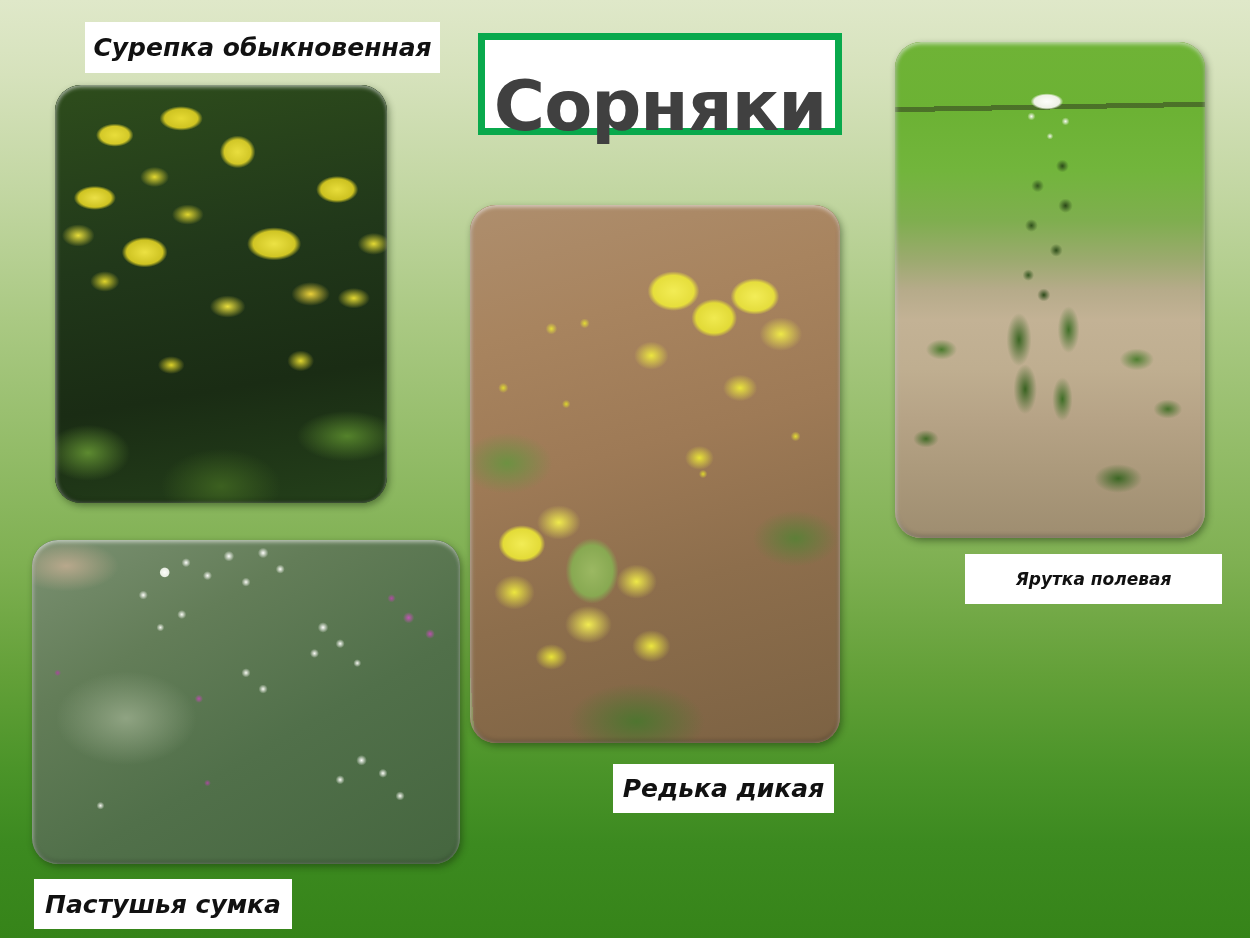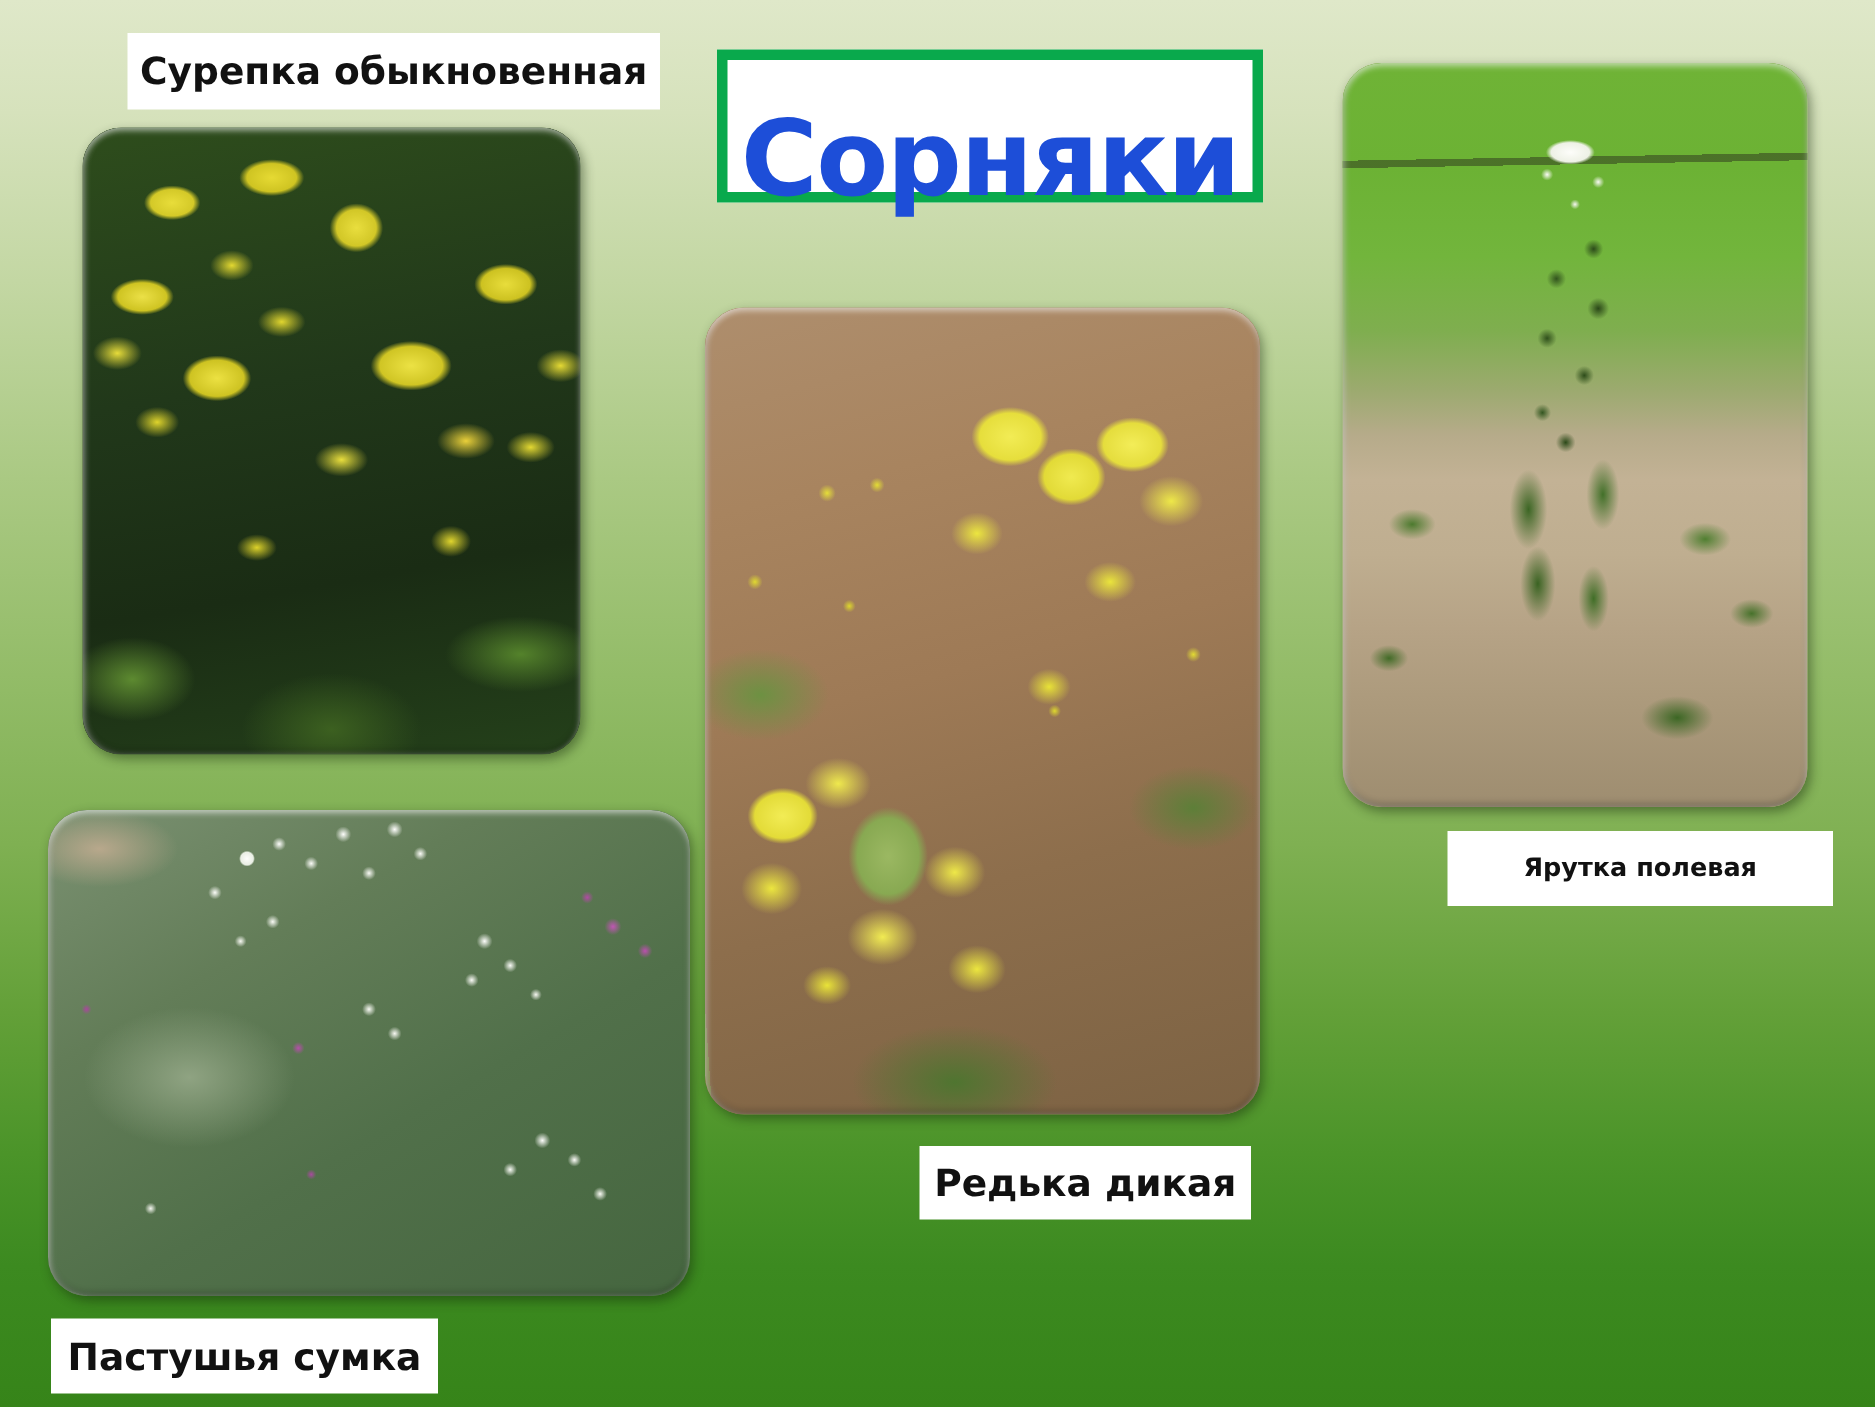--- a/index.html
+++ b/index.html
@@ -43,33 +43,34 @@
     box-sizing: border-box;
     display: flex;
     align-items: center;
     justify-content: center;
   }
   .title-text {
     font-family: "DejaVu Sans", "Liberation Sans", sans-serif;
     font-weight: bold;
     font-size: 70px;
     line-height: 1;
-    color: #1d4ed8;
+    color: #404040;
     letter-spacing: -1px;
     white-space: nowrap;
     margin-top: 43px;
   }
 
   
   .caption {
     position: absolute;
     background: #ffffff;
     color: #111111;
     font-family: "DejaVu Sans", "Liberation Sans", sans-serif;
     font-weight: bold;
+    font-style: italic;
     font-size: 25px;
     line-height: 1;
     display: flex;
     align-items: center;
     justify-content: center;
     white-space: nowrap;
     box-sizing: border-box;
     padding: 0 18px;
   }
 

